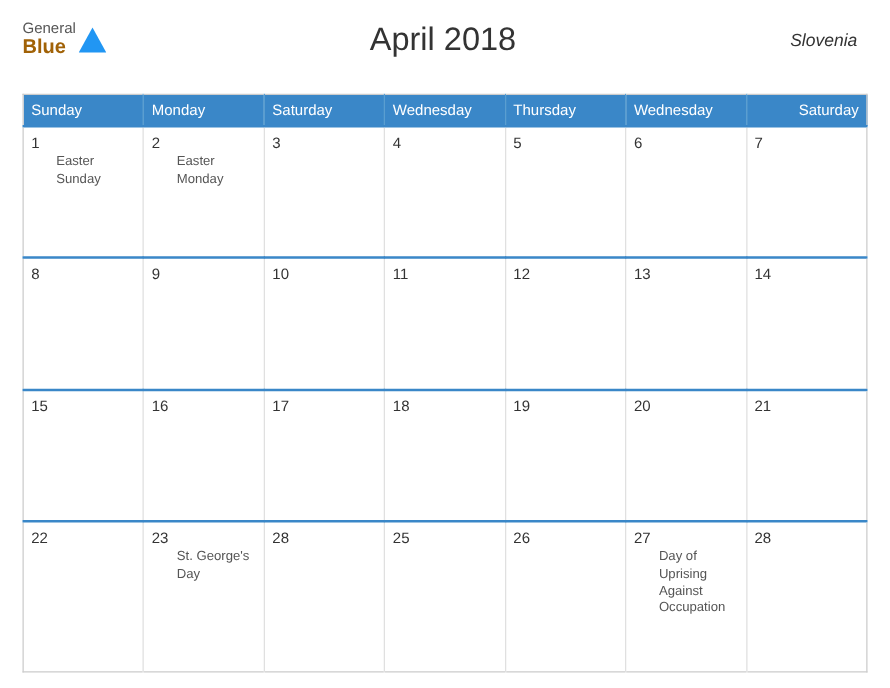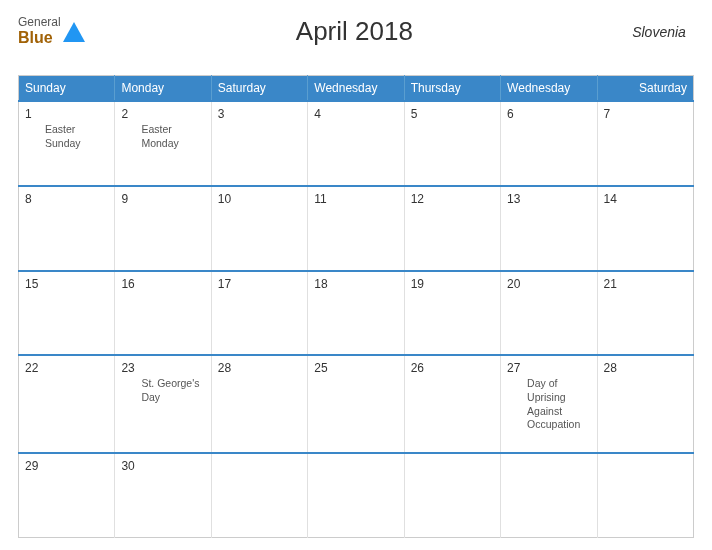--- a/index.html
+++ b/index.html
@@ -237,28 +237,15 @@
             <span class="day-num">26</span>
           </td>
           <td>
             <span class="day-num">27</span>
             <span class="holiday">Day of Uprising Against Occupation</span>
           </td>
           <td>
             <span class="day-num">28</span>
           </td>
         </tr>
-        <tr class="last-row">
-          <td>
-            <span class="day-num">29</span>
-          </td>
-          <td>
-            <span class="day-num">30</span>
-          </td>
-          <td></td>
-          <td></td>
-          <td></td>
-          <td></td>
-          <td></td>
-        </tr>
       </tbody>
   </table>
 </div>
 
 </body></html>

